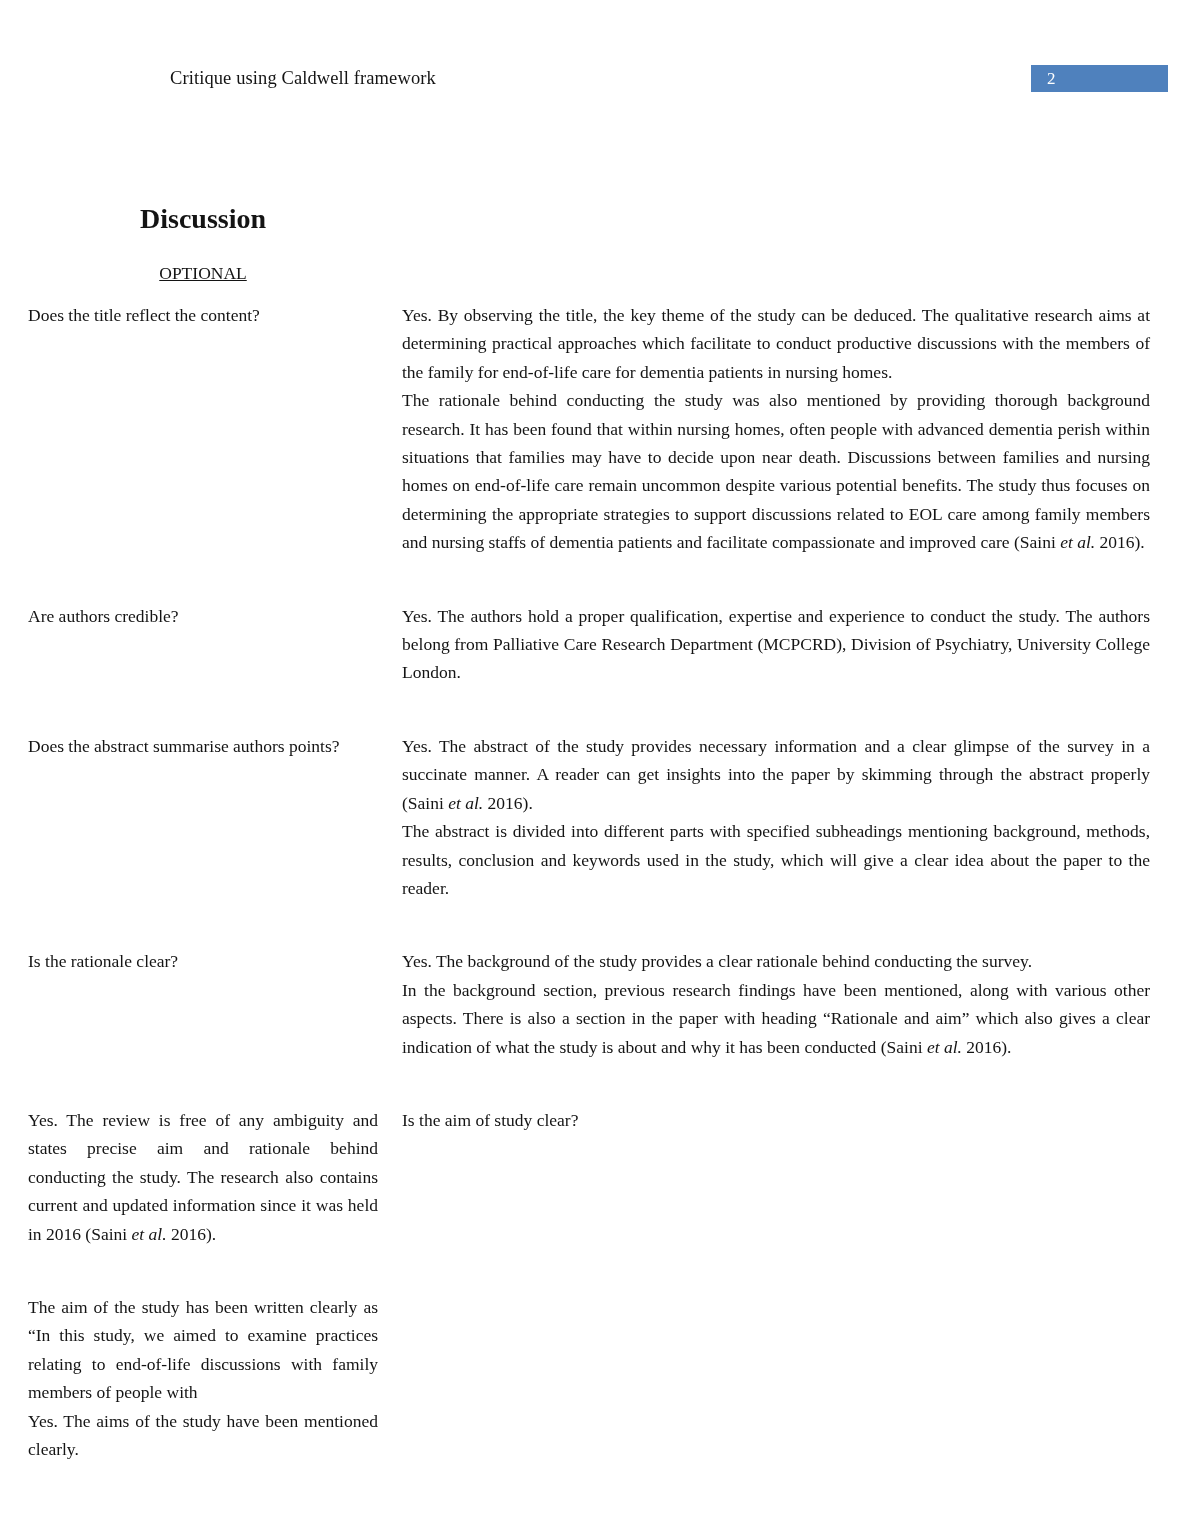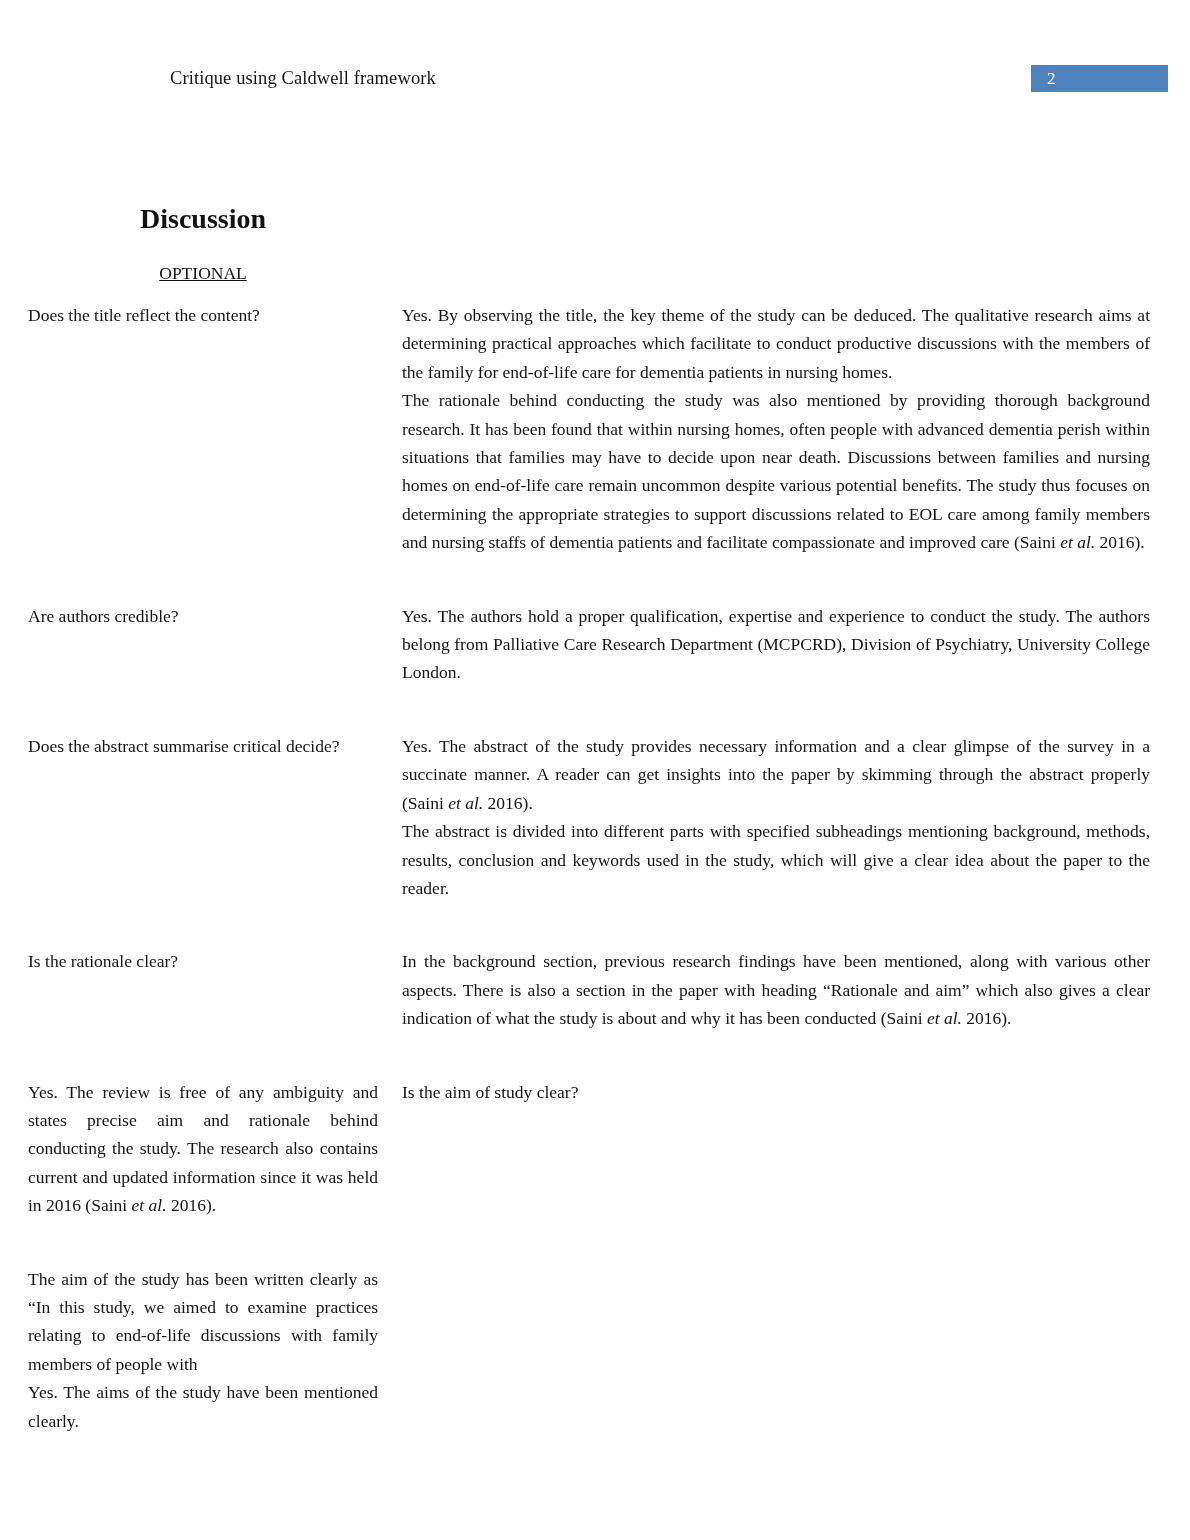--- a/index.html
+++ b/index.html
@@ -91,27 +91,28 @@
   <div class="grid">
       <div class="question center">Does the title reflect the content?</div>
       <div class="answer">
         <p><span>Yes. By observing the title, the key theme of the study can be deduced. The qualitative research aims at determining practical approaches which facilitate to conduct productive discussions with the members of the family for end-of-life care for dementia patients in nursing homes.</span></p>
         <p><span>The rationale behind conducting the study was also mentioned by providing thorough background research. It has been found that within nursing homes, often people with advanced dementia perish within situations that families may have to decide upon near death. Discussions between families and nursing homes on end-of-life care remain uncommon despite various potential benefits. The study thus focuses on determining the appropriate strategies to support discussions related to EOL care among family members and nursing staffs of dementia patients and facilitate compassionate and improved care (Saini </span><em>et al.</em><span> 2016).</span></p>
       </div>
       <div class="question">Are authors credible?</div>
       <div class="answer">
         <p><span>Yes. The authors hold a proper qualification, expertise and experience to conduct the study. The authors belong from Palliative Care Research Department (MCPCRD), Division of Psychiatry, University College London.</span></p>
       </div>
-      <div class="question">Does the abstract summarise critical decide?</div>
+      <div class="question">Does the abstract summarise authors points?</div>
       <div class="answer">
         <p><span>Yes. The abstract of the study provides necessary information and a clear glimpse of the survey in a succinate manner. A reader can get insights into the paper by skimming through the abstract properly (Saini </span><em>et al.</em><span> 2016).</span></p>
         <p><span>The abstract is divided into different parts with specified subheadings mentioning background, methods, results, conclusion and keywords used in the study, which will give a clear idea about the paper to the reader.</span></p>
       </div>
       <div class="question">Is the rationale clear?</div>
       <div class="answer">
+        <p><span>Yes. The background of the study provides a clear rationale behind conducting the survey.</span></p>
         <p><span>In the background section, previous research findings have been mentioned, along with various other aspects. There is also a section in the paper with heading “Rationale and aim” which also gives a clear indication of what the study is about and why it has been conducted (Saini </span><em>et al.</em><span> 2016).</span></p>
       </div>
       <div class="answer">
         <p><span>Yes. The review is free of any ambiguity and states precise aim and rationale behind conducting the study. The research also contains current and updated information since it was held in 2016 (Saini </span><em>et al.</em><span> 2016).</span></p>
       </div>
       <div class="question">Is the aim of study clear?</div>
       <div class="answer">
         <p><span>The aim of the study has been written clearly as “In this study, we aimed to examine practices relating to end-of-life discussions with family members of people with</span></p>
         <p><span>Yes. The aims of the study have been mentioned clearly.</span></p>
       </div>

